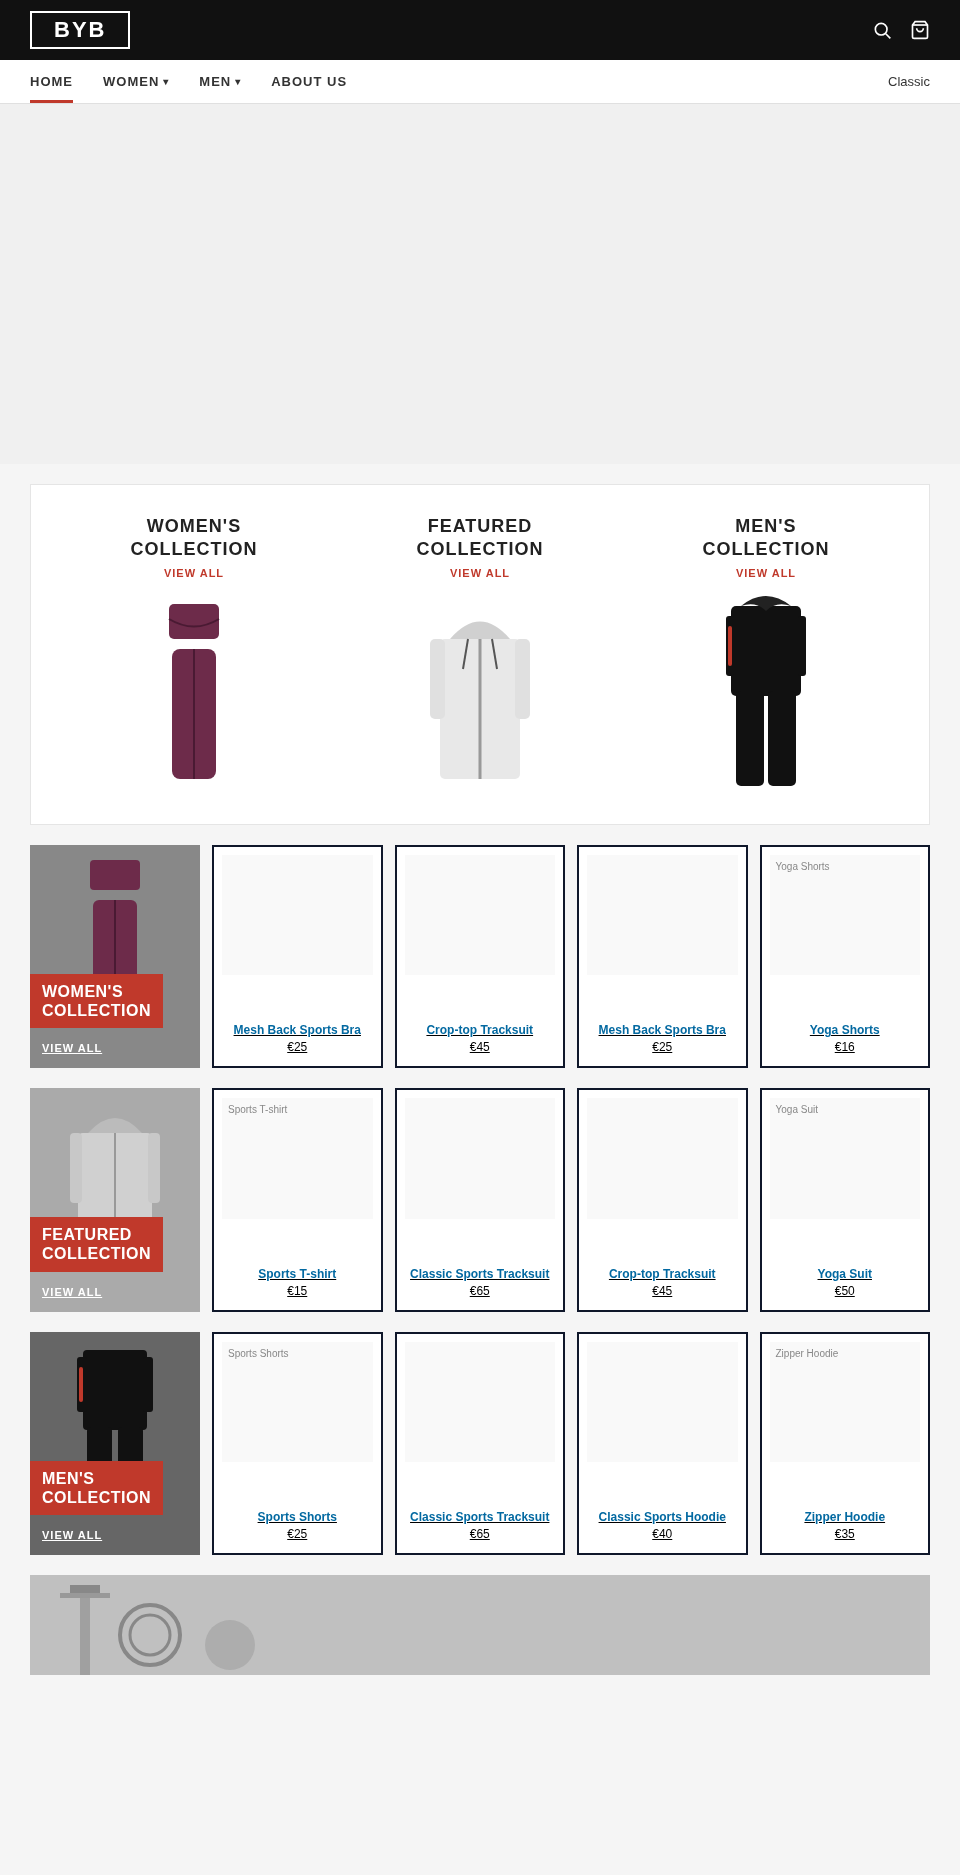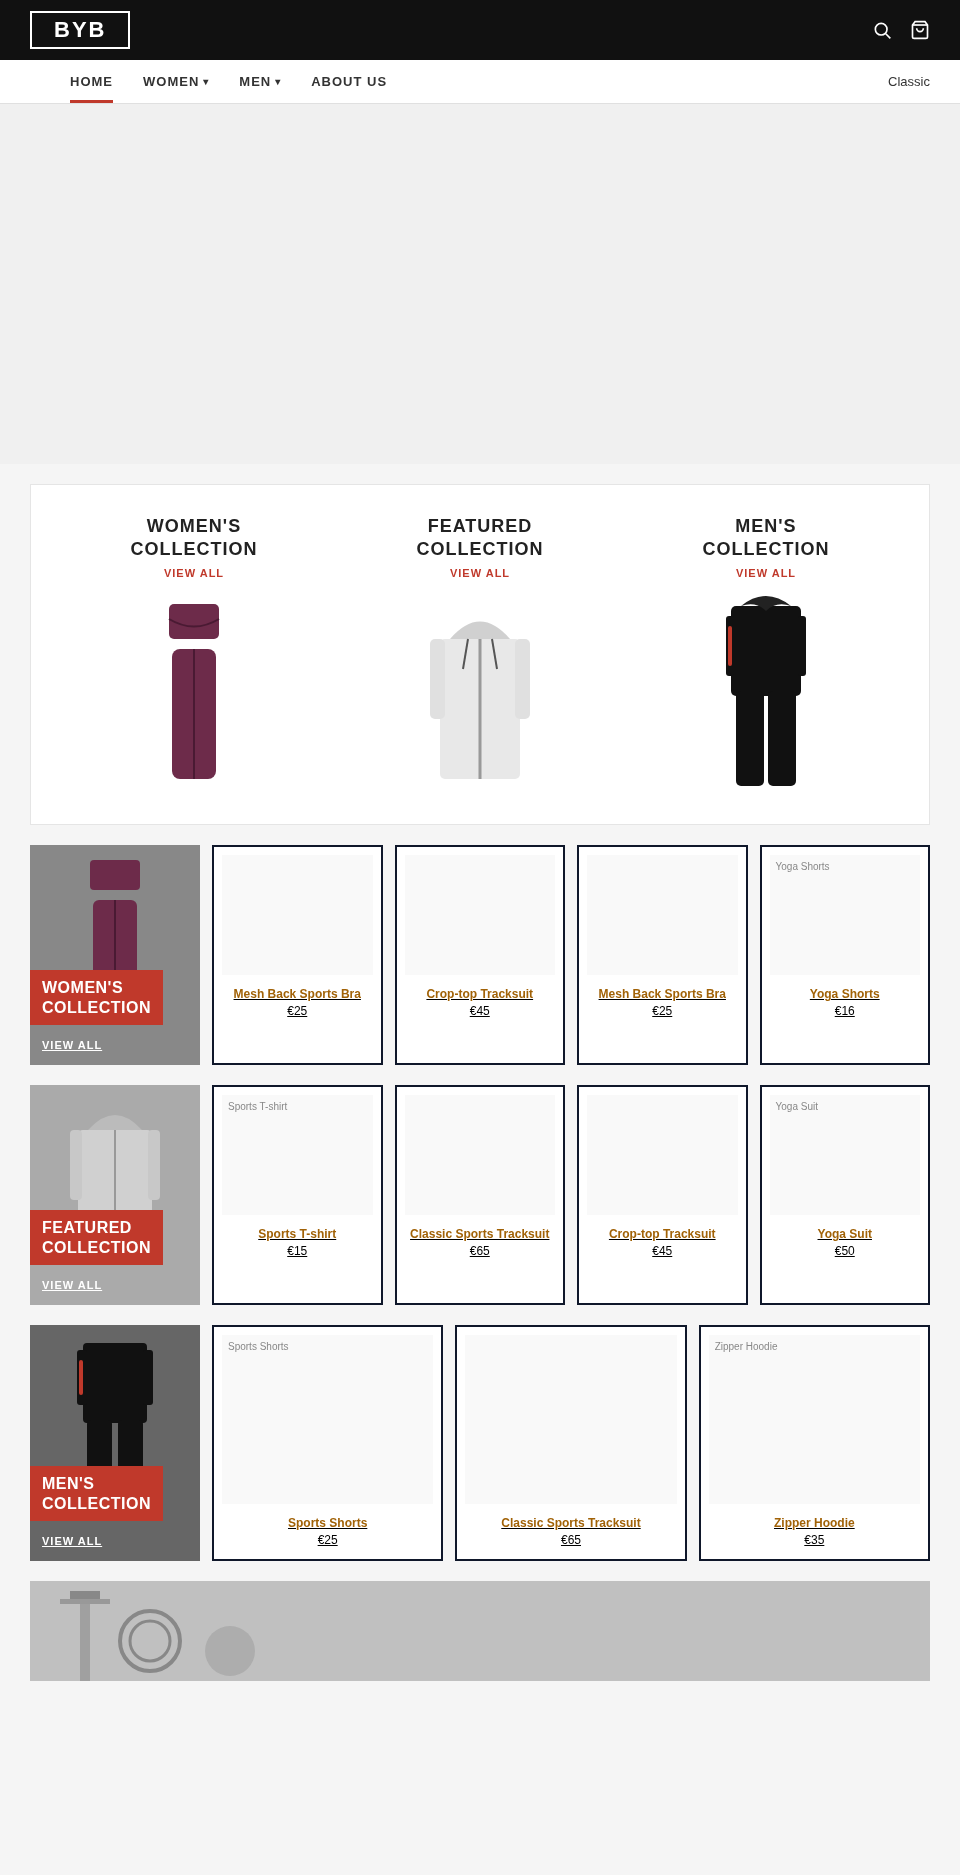--- a/index.html
+++ b/index.html
@@ -41,21 +41,20 @@
       align-items: center;
       padding: 0 30px;
       height: 44px;
       justify-content: space-between;
     }
     .nav-left {
       display: flex;
       gap: 30px;
       align-items: center;
       height: 100%;
-      margin-left: 40px;
     }
     .nav-item {
       font-size: 13px;
       font-weight: 600;
       letter-spacing: 1px;
       text-transform: uppercase;
       color: #333;
       cursor: pointer;
       height: 100%;
       display: flex;
@@ -200,22 +199,23 @@
       color: #888;
       font-size: 10px;
     }
     .product-info {
       text-align: center;
       padding: 4px 0;
     }
     .product-name {
       font-size: 12px;
       font-weight: 600;
-      color: #a16207;
+      color: #0369a1;
       margin-bottom: 3px;
+      margin-top: 36px;
     }
     .product-price {
       font-size: 12px;
       color: #000000;
     }
 
     
     .bottom-image {
       margin: 20px 30px 0;
       height: 100px;
@@ -459,20 +459,29 @@
       <div class="product-img-area">
         
       </div>
       <div class="product-info">
         <div class="product-name">Classic Sports Tracksuit</div>
         <div class="product-price">€65</div>
       </div>
     </div>
         <div class="product-card">
       <div class="product-img-area">
+        
+      </div>
+      <div class="product-info">
+        <div class="product-name">Classic Sports Hoodie</div>
+        <div class="product-price">€40</div>
+      </div>
+    </div>
+        <div class="product-card">
+      <div class="product-img-area">
         <span class="product-name-label">Zipper Hoodie</span>
       </div>
       <div class="product-info">
         <div class="product-name">Zipper Hoodie</div>
         <div class="product-price">€35</div>
       </div>
     </div>
       </div>
     </div>
   </div>

